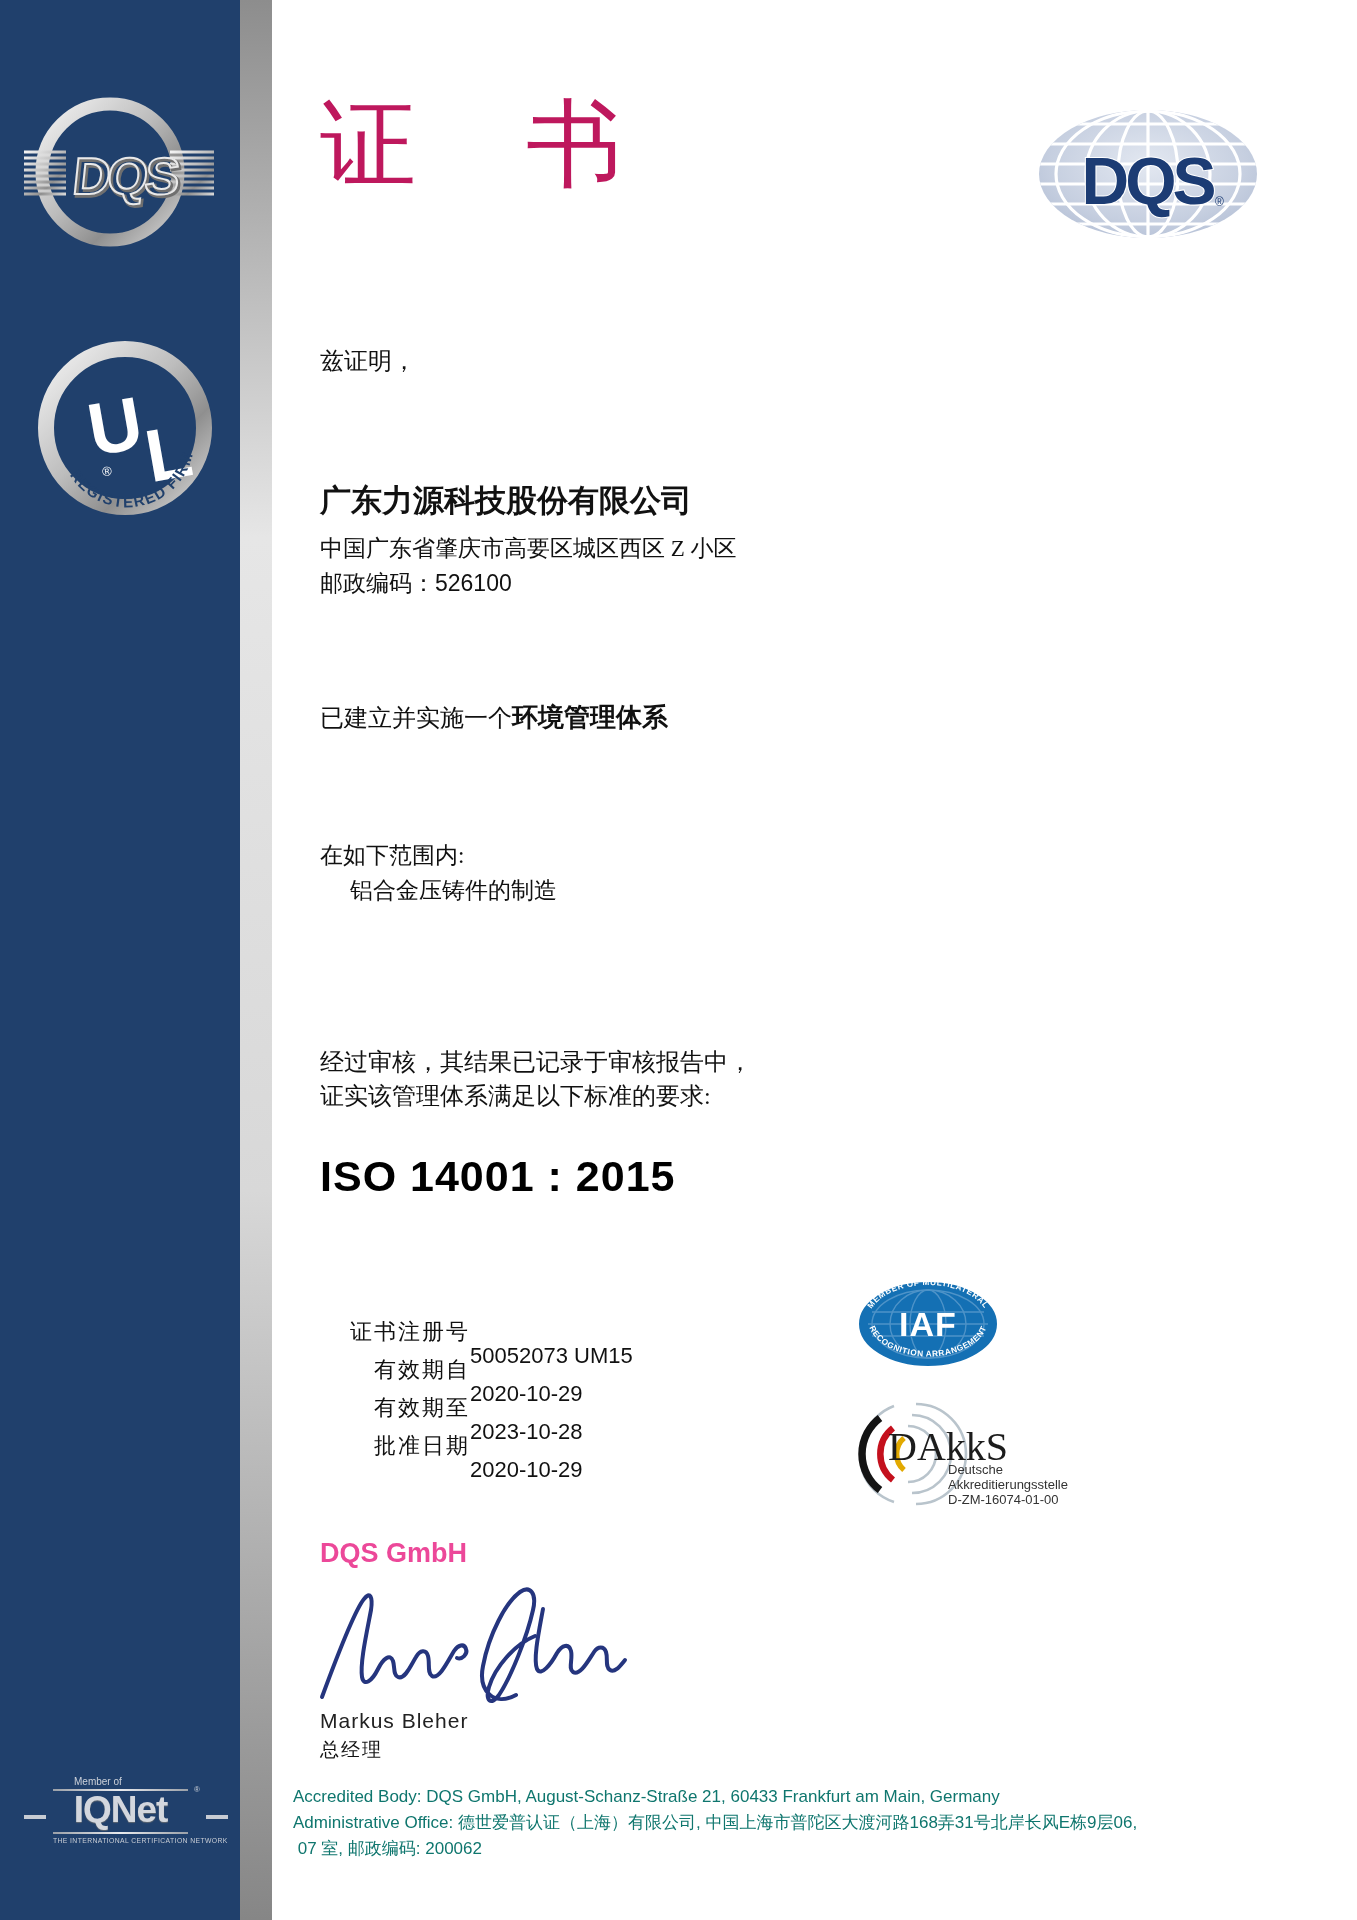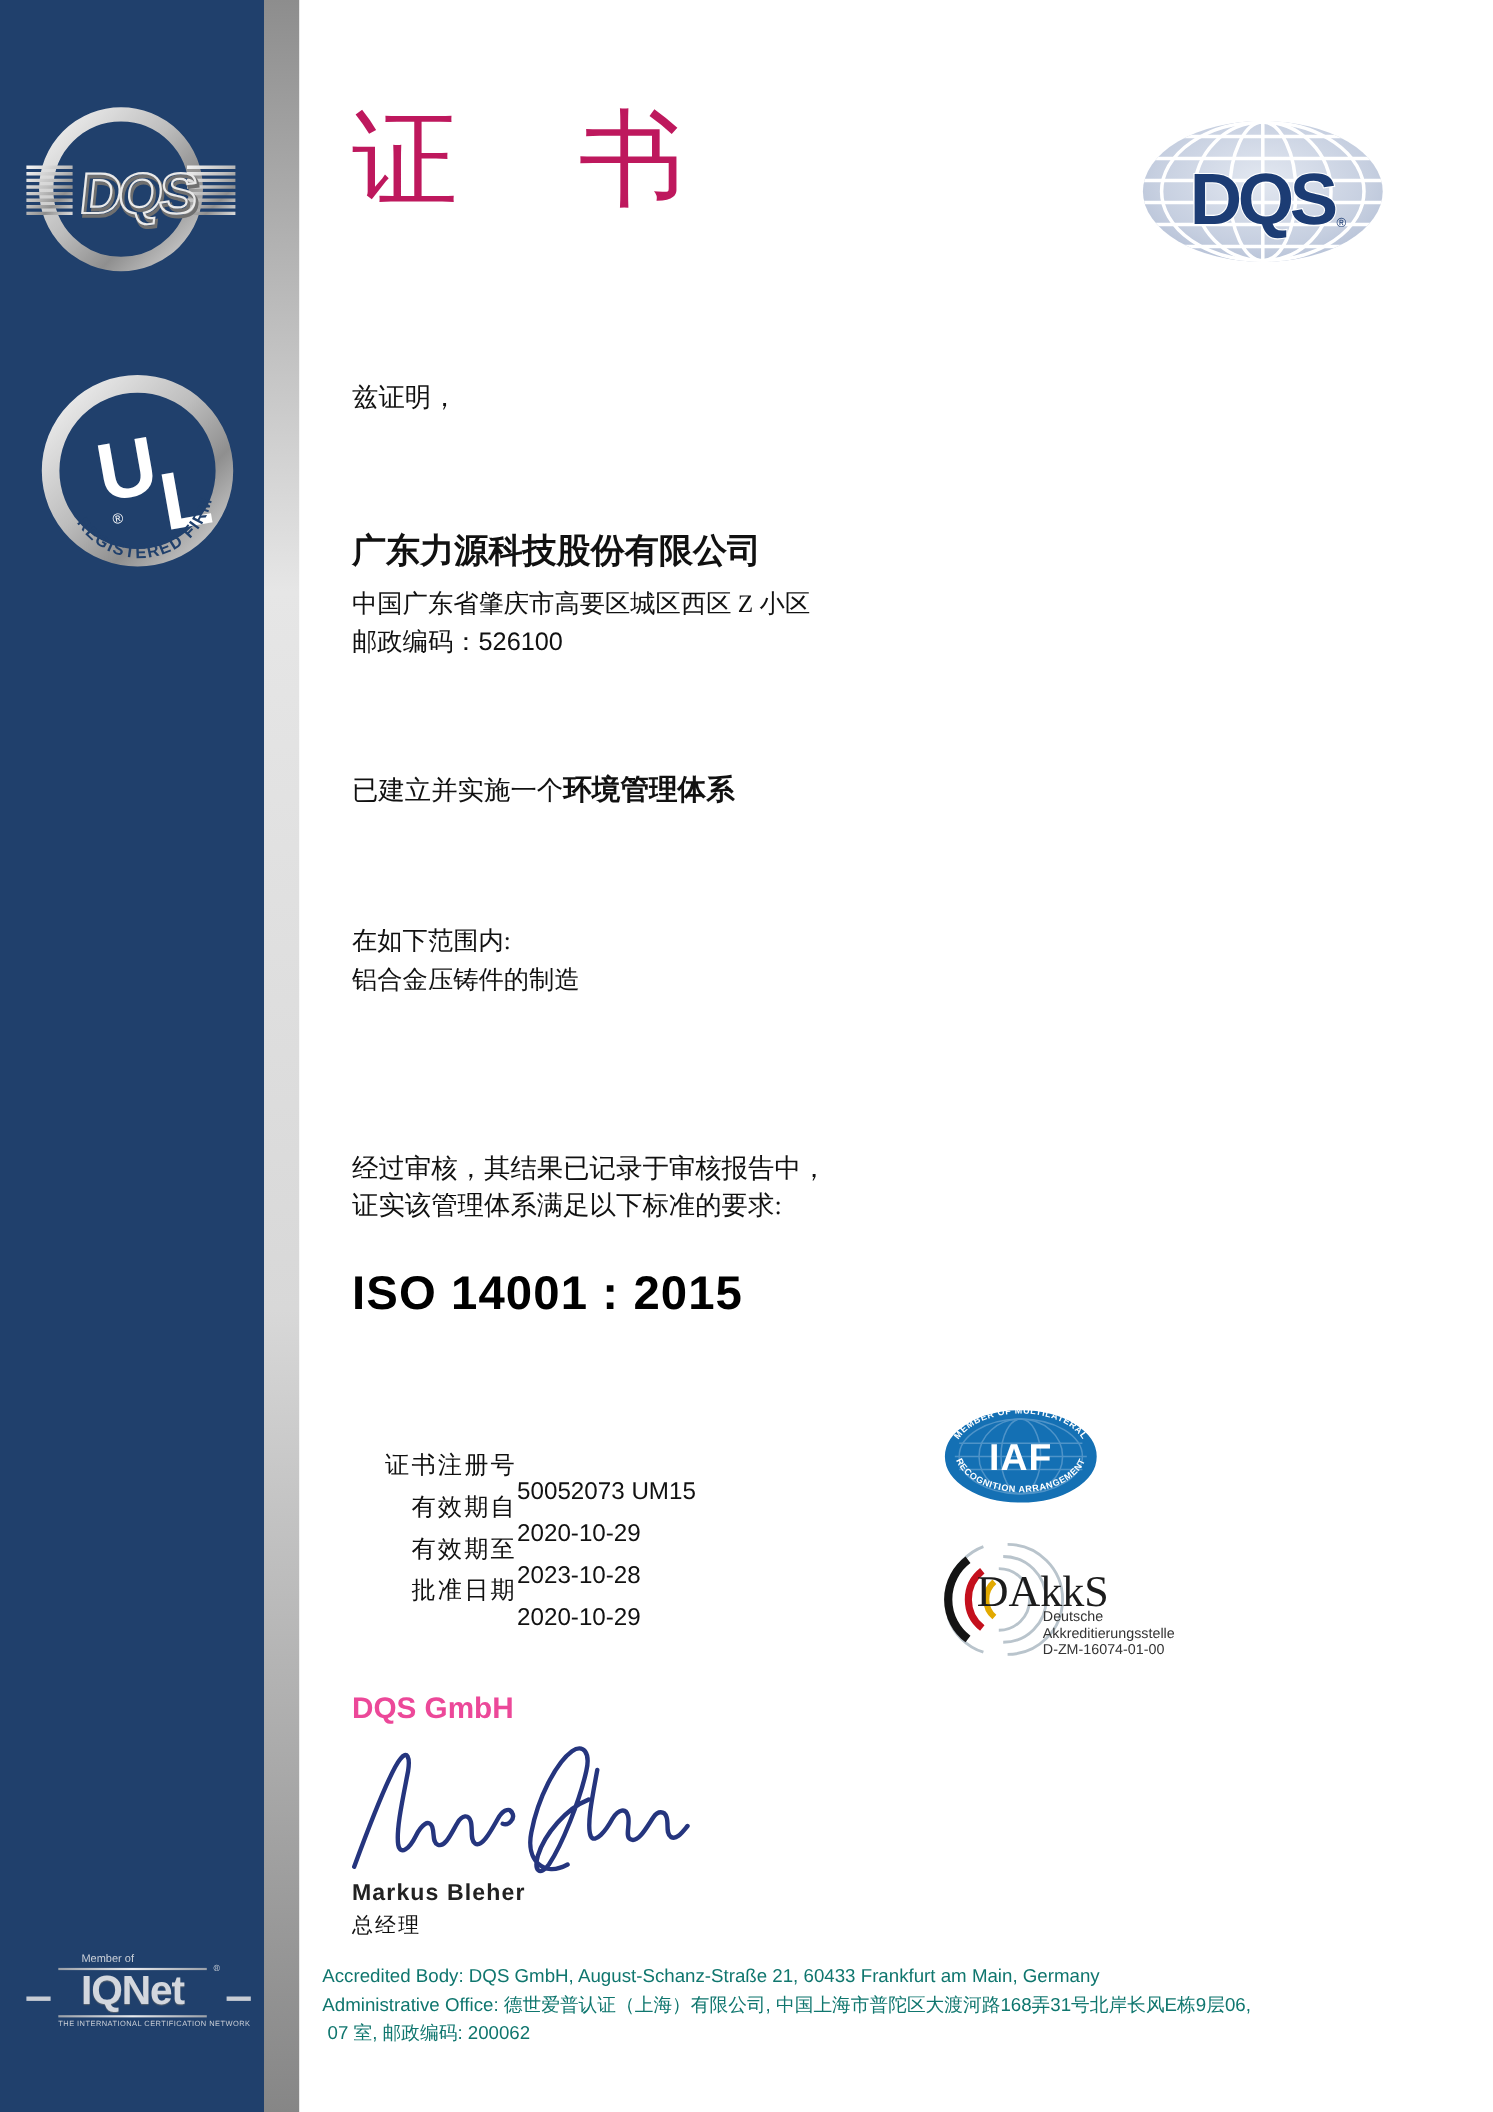--- a/index.html
+++ b/index.html
@@ -18,36 +18,36 @@
   .globe{position:absolute;left:1033px;top:106px;}
   
   .line{position:absolute;left:320px;white-space:nowrap;}
   .certify{top:345px;font-size:24px;}
   .company{top:480px;font-size:31px;font-weight:bold;}
   .addr{top:533px;font-size:23px;}
   .postal{top:568px;font-size:23px;}
   .established{top:700px;font-size:24px;}
   .established b{font-size:26px;}
   .scope-intro{top:840px;font-size:23px;}
-  .scope{top:875px;font-size:23px;}
+  .scope{top:875px;font-size:23px;margin-left:30px;}
   .audit1{top:1046px;font-size:24px;}
   .audit2{top:1080px;font-size:24px;}
   .standard{top:1152px;font-size:43px;font-weight:bold;letter-spacing:1px;color:#000;}
   
   .details{position:absolute;left:325px;top:1313px;font-size:22px;}
   .details .row{display:flex;height:38px;align-items:center;text-align:right;}
   .details .lbl{width:145px;letter-spacing:2px;}
   .details .val{font-family:"Liberation Sans","DejaVu Sans",sans-serif;margin-top:48px;}
   
   .iaf{position:absolute;left:856px;top:1279px;}
   .dakks{position:absolute;left:850px;top:1396px;}
   
   .dqs-gmbh{top:1538px;font-size:27px;font-weight:bold;color:#ec4899;}
   .sig{position:absolute;left:318px;top:1583px;}
-  .sig-name{top:1709px;font-size:21px;color:#222;letter-spacing:1px;font-weight:bold;}
+  .sig-name{top:1709px;font-size:21px;color:#222;letter-spacing:1px;}
   .sig-title{top:1737px;font-size:19px;letter-spacing:2px;}
   
   .footer{position:absolute;left:293px;top:1784px;width:1050px;
     font-family:"Liberation Sans","DejaVu Sans",sans-serif;font-size:17px;line-height:1.53;color:#0f766e;}
   
   .iqnet{position:absolute;left:10px;top:1776px;width:220px;color:#ccd1d9;
     font-family:"Liberation Sans","DejaVu Sans",sans-serif;}
   .iqnet .memberof{margin-left:64px;font-size:10px;}
   .iqnet .rule{margin-left:43px;width:135px;height:2px;margin-top:2px;
     background:linear-gradient(to right,#9aa0a8,#e9ebee,#9aa0a8);position:relative;}

